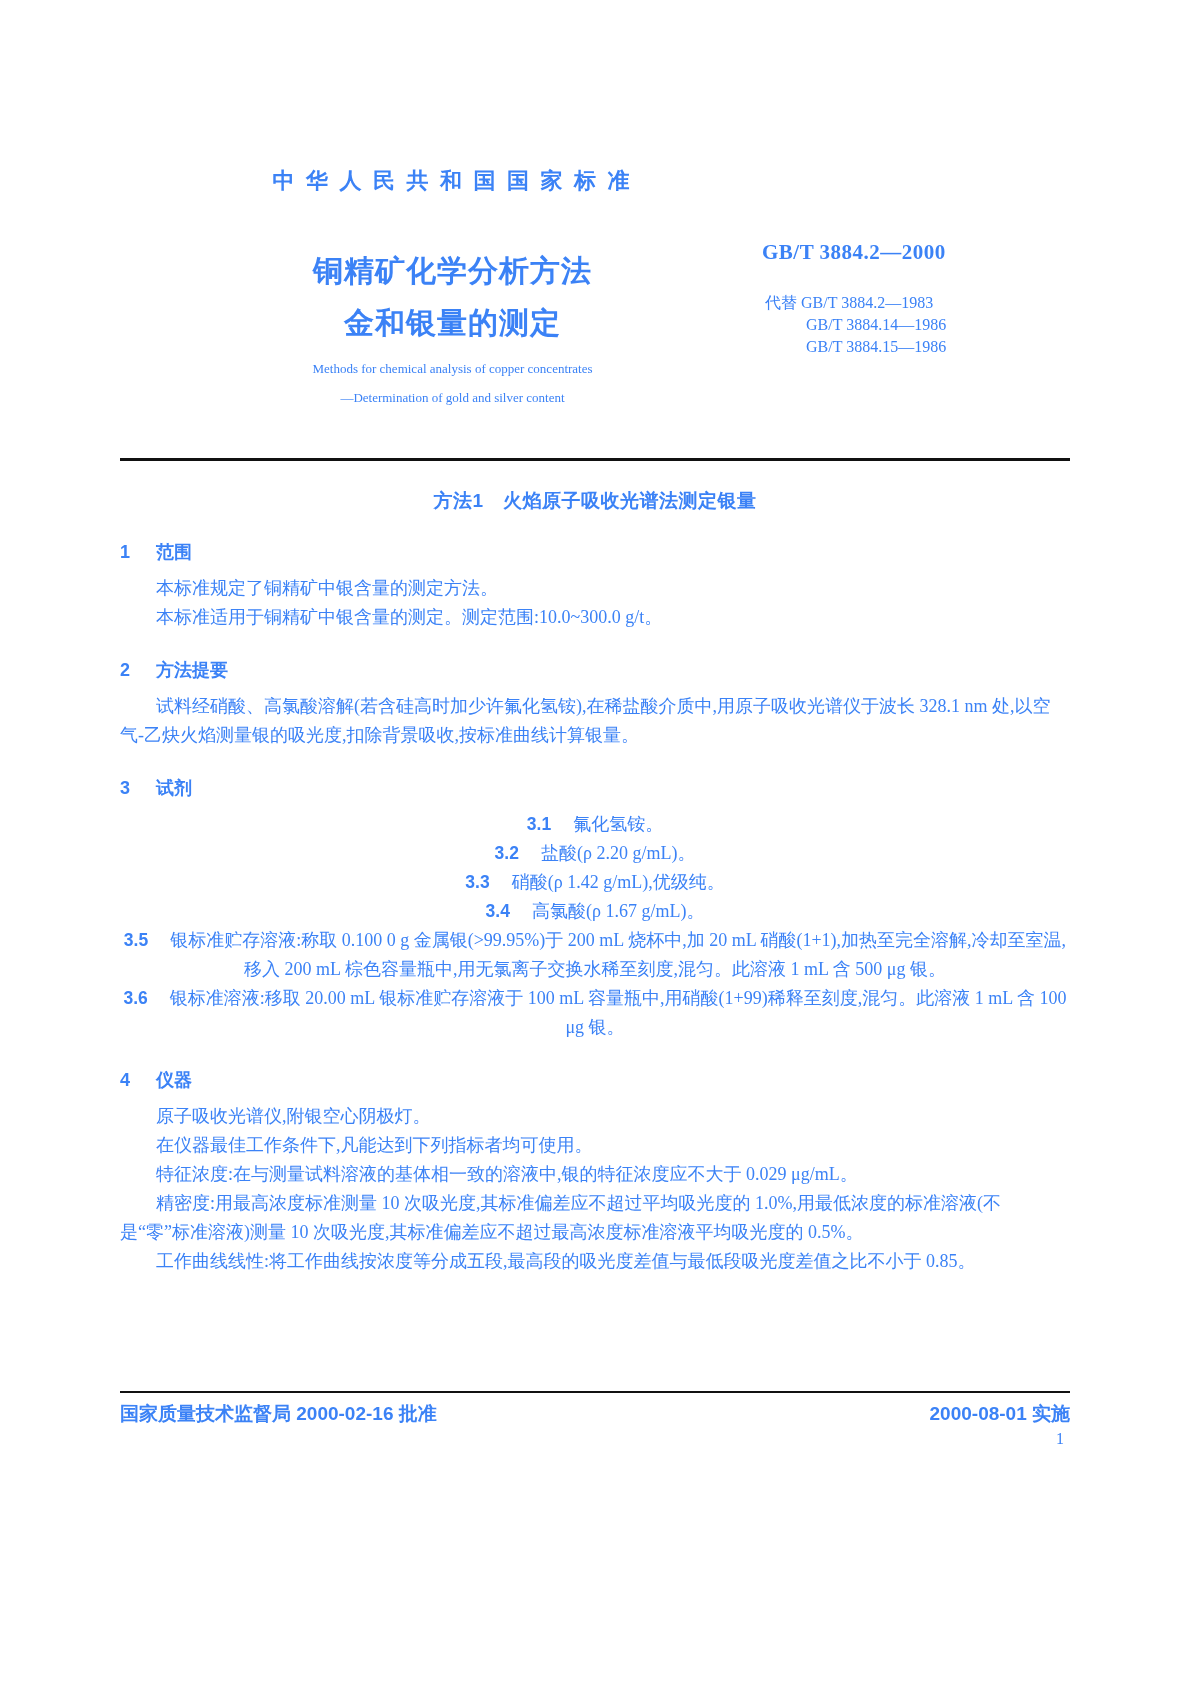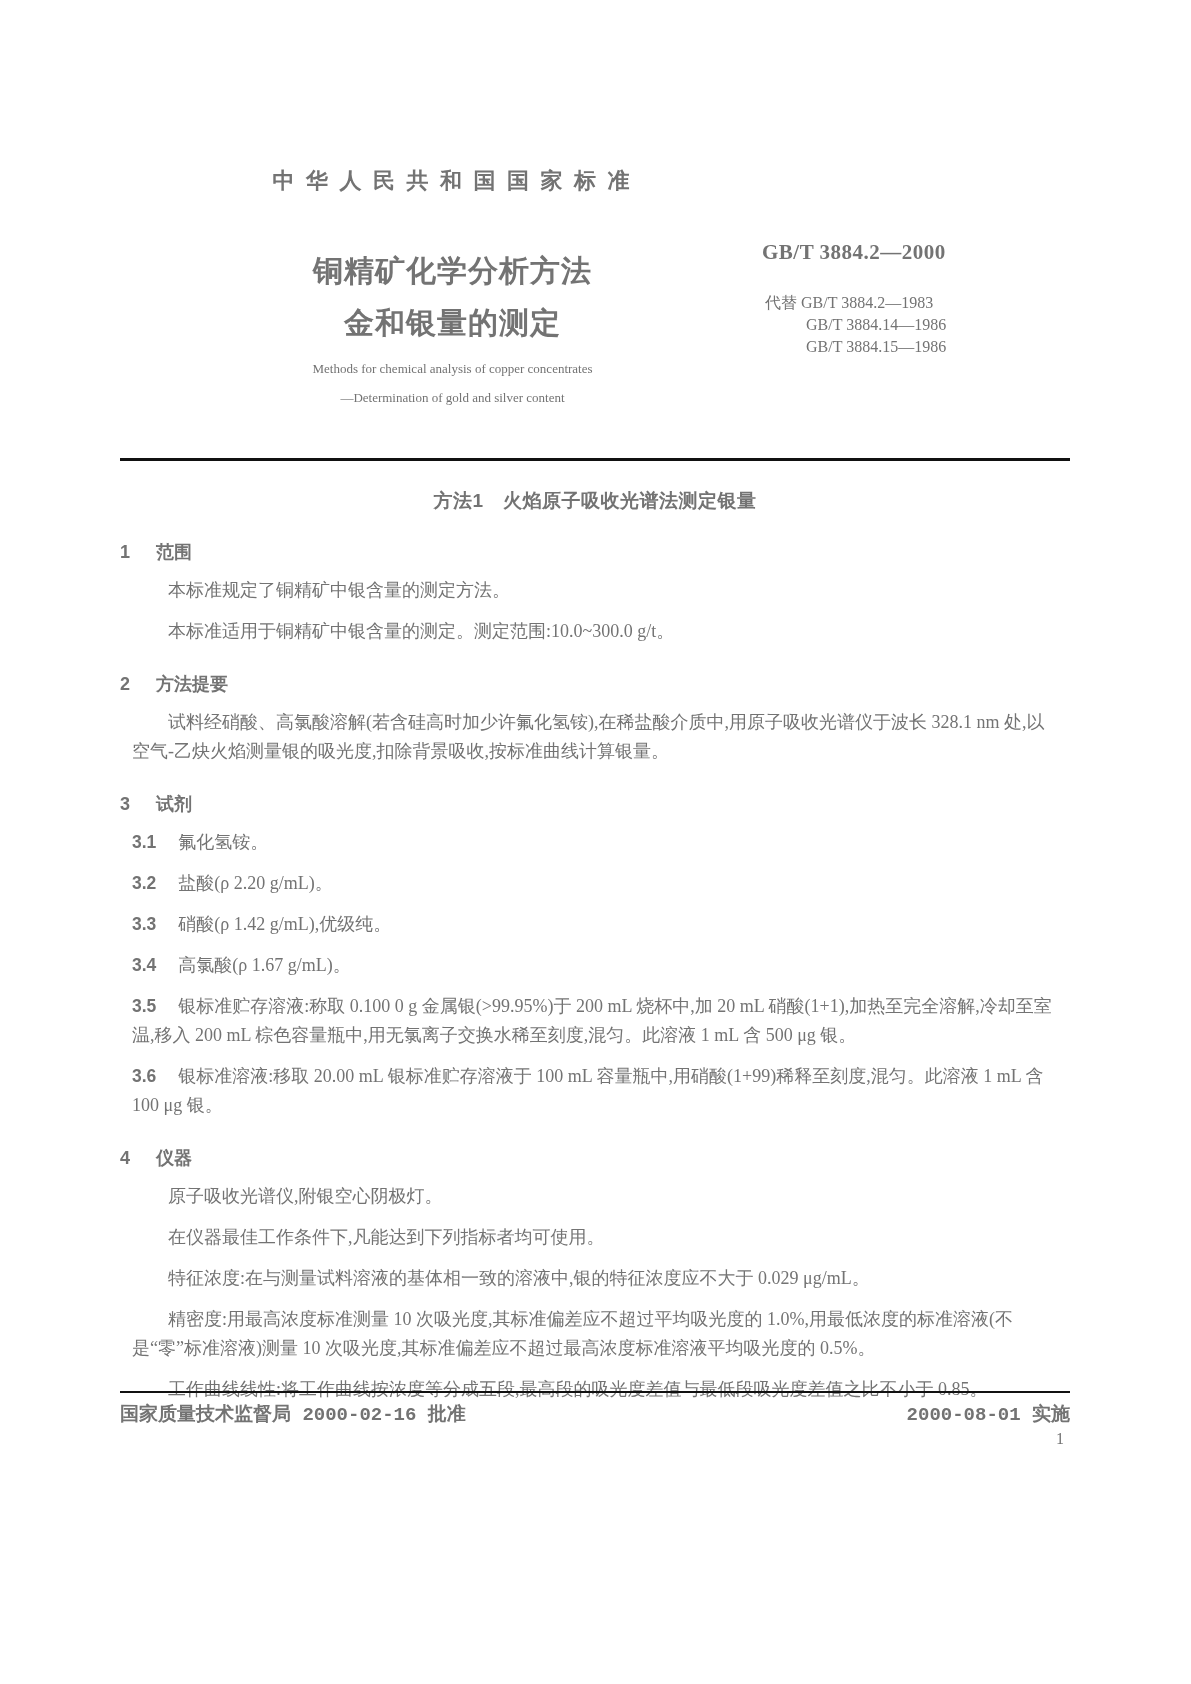--- a/index.html
+++ b/index.html
@@ -3,21 +3,21 @@
 <meta charset="utf-8">
 <title>GB/T 3884.2—2000</title>
 <style>
   * { box-sizing: border-box; }
   html, body { margin: 0; padding: 0; background: #ffffff; }
   .page {
     position: relative;
     width: 1191px;
     height: 1684px;
     background: #ffffff;
-    color: #737373;
+    color: #3b82f6;
     font-family: "Liberation Serif", "DejaVu Serif", serif;
     overflow: hidden;
   }
   .std-label {
     position: absolute; left: 120px; top: 166px; width: 665px;
     text-align: center; font-weight: bold; font-size: 22px; letter-spacing: 3px;
   }
   .title-cn {
     position: absolute; left: 120px; width: 665px;
     text-align: center; font-weight: bold; font-size: 30px; letter-spacing: 1px;
@@ -53,35 +53,35 @@
     font-weight: bold; font-size: 19px; letter-spacing: 0.5px;
     margin: 6px 0 0 0;
   }
   .sec { margin-top: 26px; }
   .sec-h {
     margin: 0 0 10px 0;
     font-family: "Liberation Sans", "DejaVu Sans", sans-serif;
     font-weight: bold; font-size: 18px; line-height: 24px;
   }
   .sec-h .sec-t { margin-left: 26px; }
-  .body p { margin: 12px; line-height: 29px; }
+  .body p { margin: 0; line-height: 29px; }
   .indent { text-indent: 2em; }
-  .reagent { margin-top: 2px; }
+  .reagent { margin-top: 2px; text-align: center; }
   .rnum {
     font-family: "Liberation Sans", "DejaVu Sans", sans-serif;
     font-weight: bold; font-size: 17.5px; margin-right: 22px;
   }
   .frule {
     position: absolute; left: 120px; top: 1391px; width: 950px; height: 2px;
     background: #111111;
   }
   .footer {
     position: absolute; left: 120px; top: 1401px; width: 950px;
     display: flex; justify-content: space-between; align-items: baseline;
-    font-family: Liberation Mono, monospace;
+    font-family: Liberation Sans, sans-serif;
     font-weight: bold; font-size: 19px;
   }
   .page-num {
     position: absolute; left: 120px; top: 1430px; width: 950px;
     text-align: right; padding-right: 6px; font-size: 16px;
   }
 </style>
 </head>
 <body>
 

